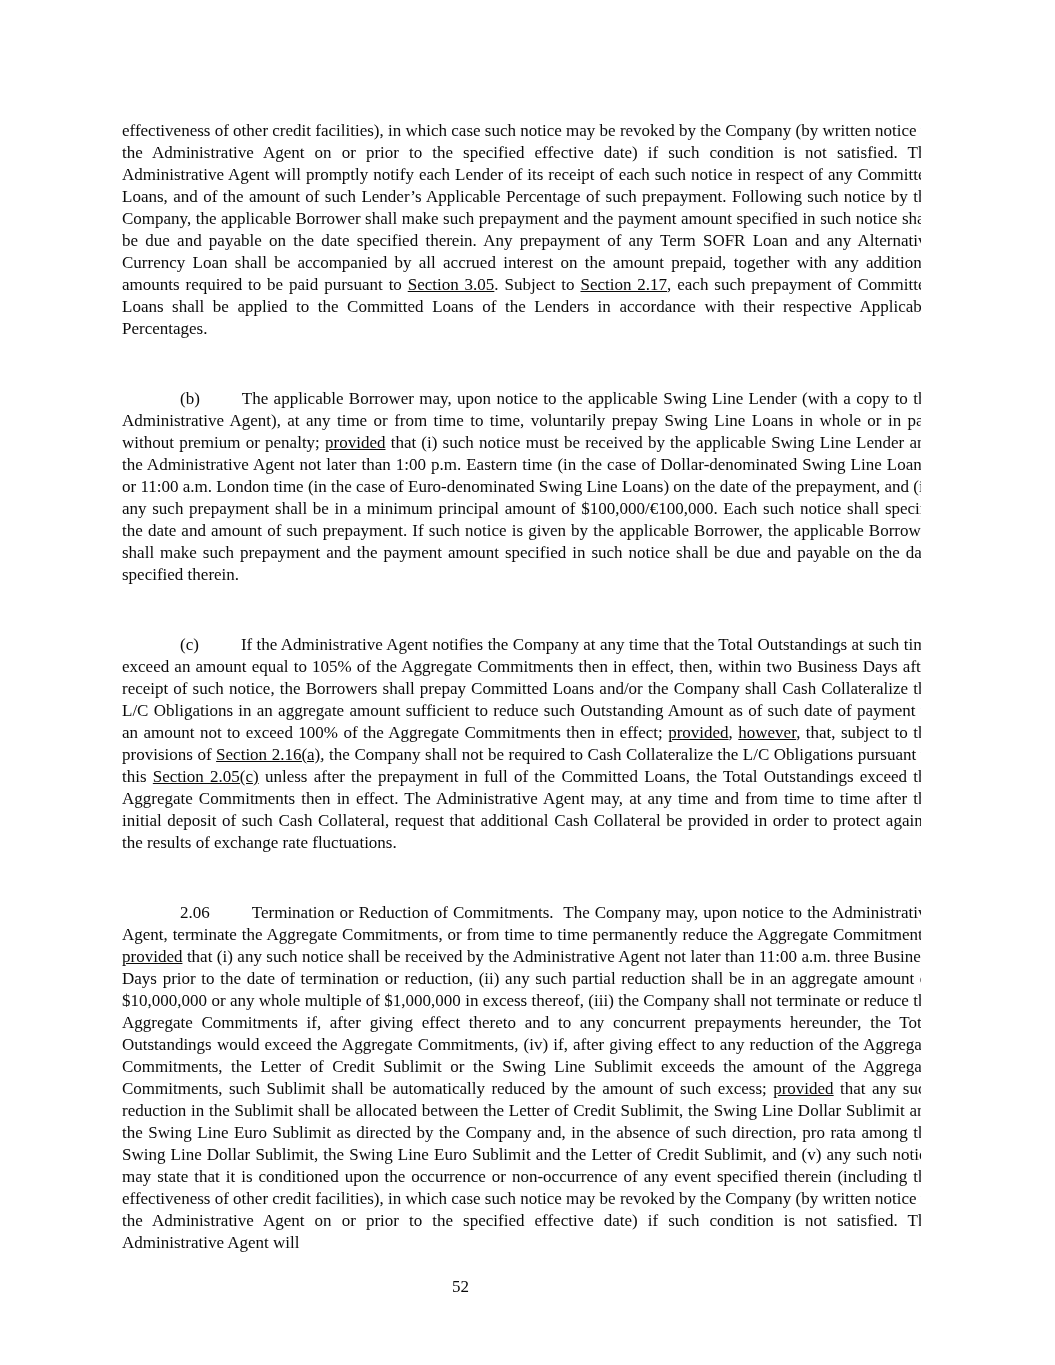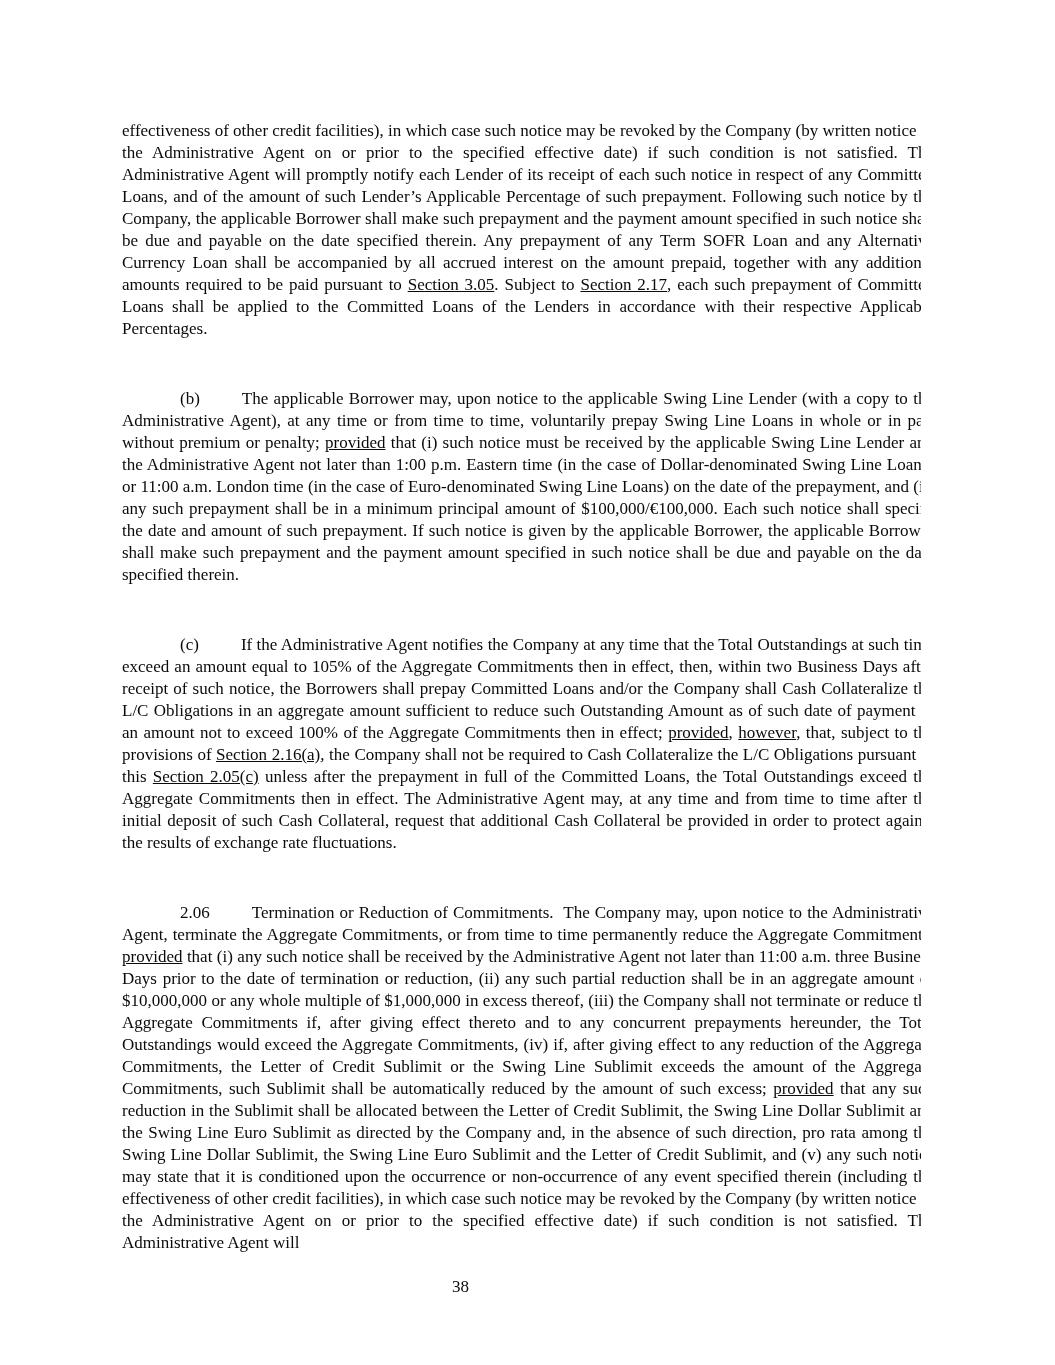--- a/index.html
+++ b/index.html
@@ -55,14 +55,14 @@
 </head>
 <body>
 
 <div class="page">
   <div class="content">
     <p class="para"><span>effectiveness of other credit facilities), in which case such notice may be revoked by the Company (by written notice to the Administrative Agent on or prior to the specified effective date) if such condition is not satisfied. The Administrative Agent will promptly notify each Lender of its receipt of each such notice in respect of any Committed Loans, and of the amount of such Lender’s Applicable Percentage of such prepayment. Following such notice by the Company, the applicable Borrower shall make such prepayment and the payment amount specified in such notice shall be due and payable on the date specified therein. Any prepayment of any Term SOFR Loan and any Alternative Currency Loan shall be accompanied by all accrued interest on the amount prepaid, together with any additional amounts required to be paid pursuant to </span><span class="u">Section 3.05</span><span>. Subject to </span><span class="u">Section 2.17</span><span>, each such prepayment of Committed Loans shall be applied to the Committed Loans of the Lenders in accordance with their respective Applicable Percentages.</span></p>
     <p class="para indent"><span>(b)</span><span class="tab"></span><span>The applicable Borrower may, upon notice to the applicable Swing Line Lender (with a copy to the Administrative Agent), at any time or from time to time, voluntarily prepay Swing Line Loans in whole or in part without premium or penalty; </span><span class="u">provided</span><span> that (i) such notice must be received by the applicable Swing Line Lender and the Administrative Agent not later than 1:00 p.m. Eastern time (in the case of Dollar-denominated Swing Line Loans) or 11:00 a.m. London time (in the case of Euro-denominated Swing Line Loans) on the date of the prepayment, and (ii) any such prepayment shall be in a minimum principal amount of $100,000/€100,000. Each such notice shall specify the date and amount of such prepayment. If such notice is given by the applicable Borrower, the applicable Borrower shall make such prepayment and the payment amount specified in such notice shall be due and payable on the date specified therein.</span></p>
     <p class="para indent"><span>(c)</span><span class="tab"></span><span>If the Administrative Agent notifies the Company at any time that the Total Outstandings at such time exceed an amount equal to 105% of the Aggregate Commitments then in effect, then, within two Business Days after receipt of such notice, the Borrowers shall prepay Committed Loans and/or the Company shall Cash Collateralize the L/C Obligations in an aggregate amount sufficient to reduce such Outstanding Amount as of such date of payment to an amount not to exceed 100% of the Aggregate Commitments then in effect; </span><span class="u">provided</span><span>, </span><span class="u">however</span><span>, that, subject to the provisions of </span><span class="u">Section 2.16(a)</span><span>, the Company shall not be required to Cash Collateralize the L/C Obligations pursuant to this </span><span class="u">Section 2.05(c)</span><span> unless after the prepayment in full of the Committed Loans, the Total Outstandings exceed the Aggregate Commitments then in effect. The Administrative Agent may, at any time and from time to time after the initial deposit of such Cash Collateral, request that additional Cash Collateral be provided in order to protect against the results of exchange rate fluctuations.</span></p>
     <p class="para indent"><span class="b">2.06</span><span class="tab"></span><span class="b">Termination or Reduction of Commitments.</span><span>&nbsp; The Company may, upon notice to the Administrative Agent, terminate the Aggregate Commitments, or from time to time permanently reduce the Aggregate Commitments; </span><span class="u">provided</span><span> that (i) any such notice shall be received by the Administrative Agent not later than 11:00 a.m. three Business Days prior to the date of termination or reduction, (ii) any such partial reduction shall be in an aggregate amount of $10,000,000 or any whole multiple of $1,000,000 in excess thereof, (iii) the Company shall not terminate or reduce the Aggregate Commitments if, after giving effect thereto and to any concurrent prepayments hereunder, the Total Outstandings would exceed the Aggregate Commitments, (iv) if, after giving effect to any reduction of the Aggregate Commitments, the Letter of Credit Sublimit or the Swing Line Sublimit exceeds the amount of the Aggregate Commitments, such Sublimit shall be automatically reduced by the amount of such excess; </span><span class="u">provided</span><span> that any such reduction in the Sublimit shall be allocated between the Letter of Credit Sublimit, the Swing Line Dollar Sublimit and the Swing Line Euro Sublimit as directed by the Company and, in the absence of such direction, pro rata among the Swing Line Dollar Sublimit, the Swing Line Euro Sublimit and the Letter of Credit Sublimit, and (v) any such notice may state that it is conditioned upon the occurrence or non-occurrence of any event specified therein (including the effectiveness of other credit facilities), in which case such notice may be revoked by the Company (by written notice to the Administrative Agent on or prior to the specified effective date) if such condition is not satisfied. The Administrative Agent will</span></p>
   </div>
-  <div class="page-number">38</div>
+  <div class="page-number">52</div>
 </div>
 
 </body></html>

